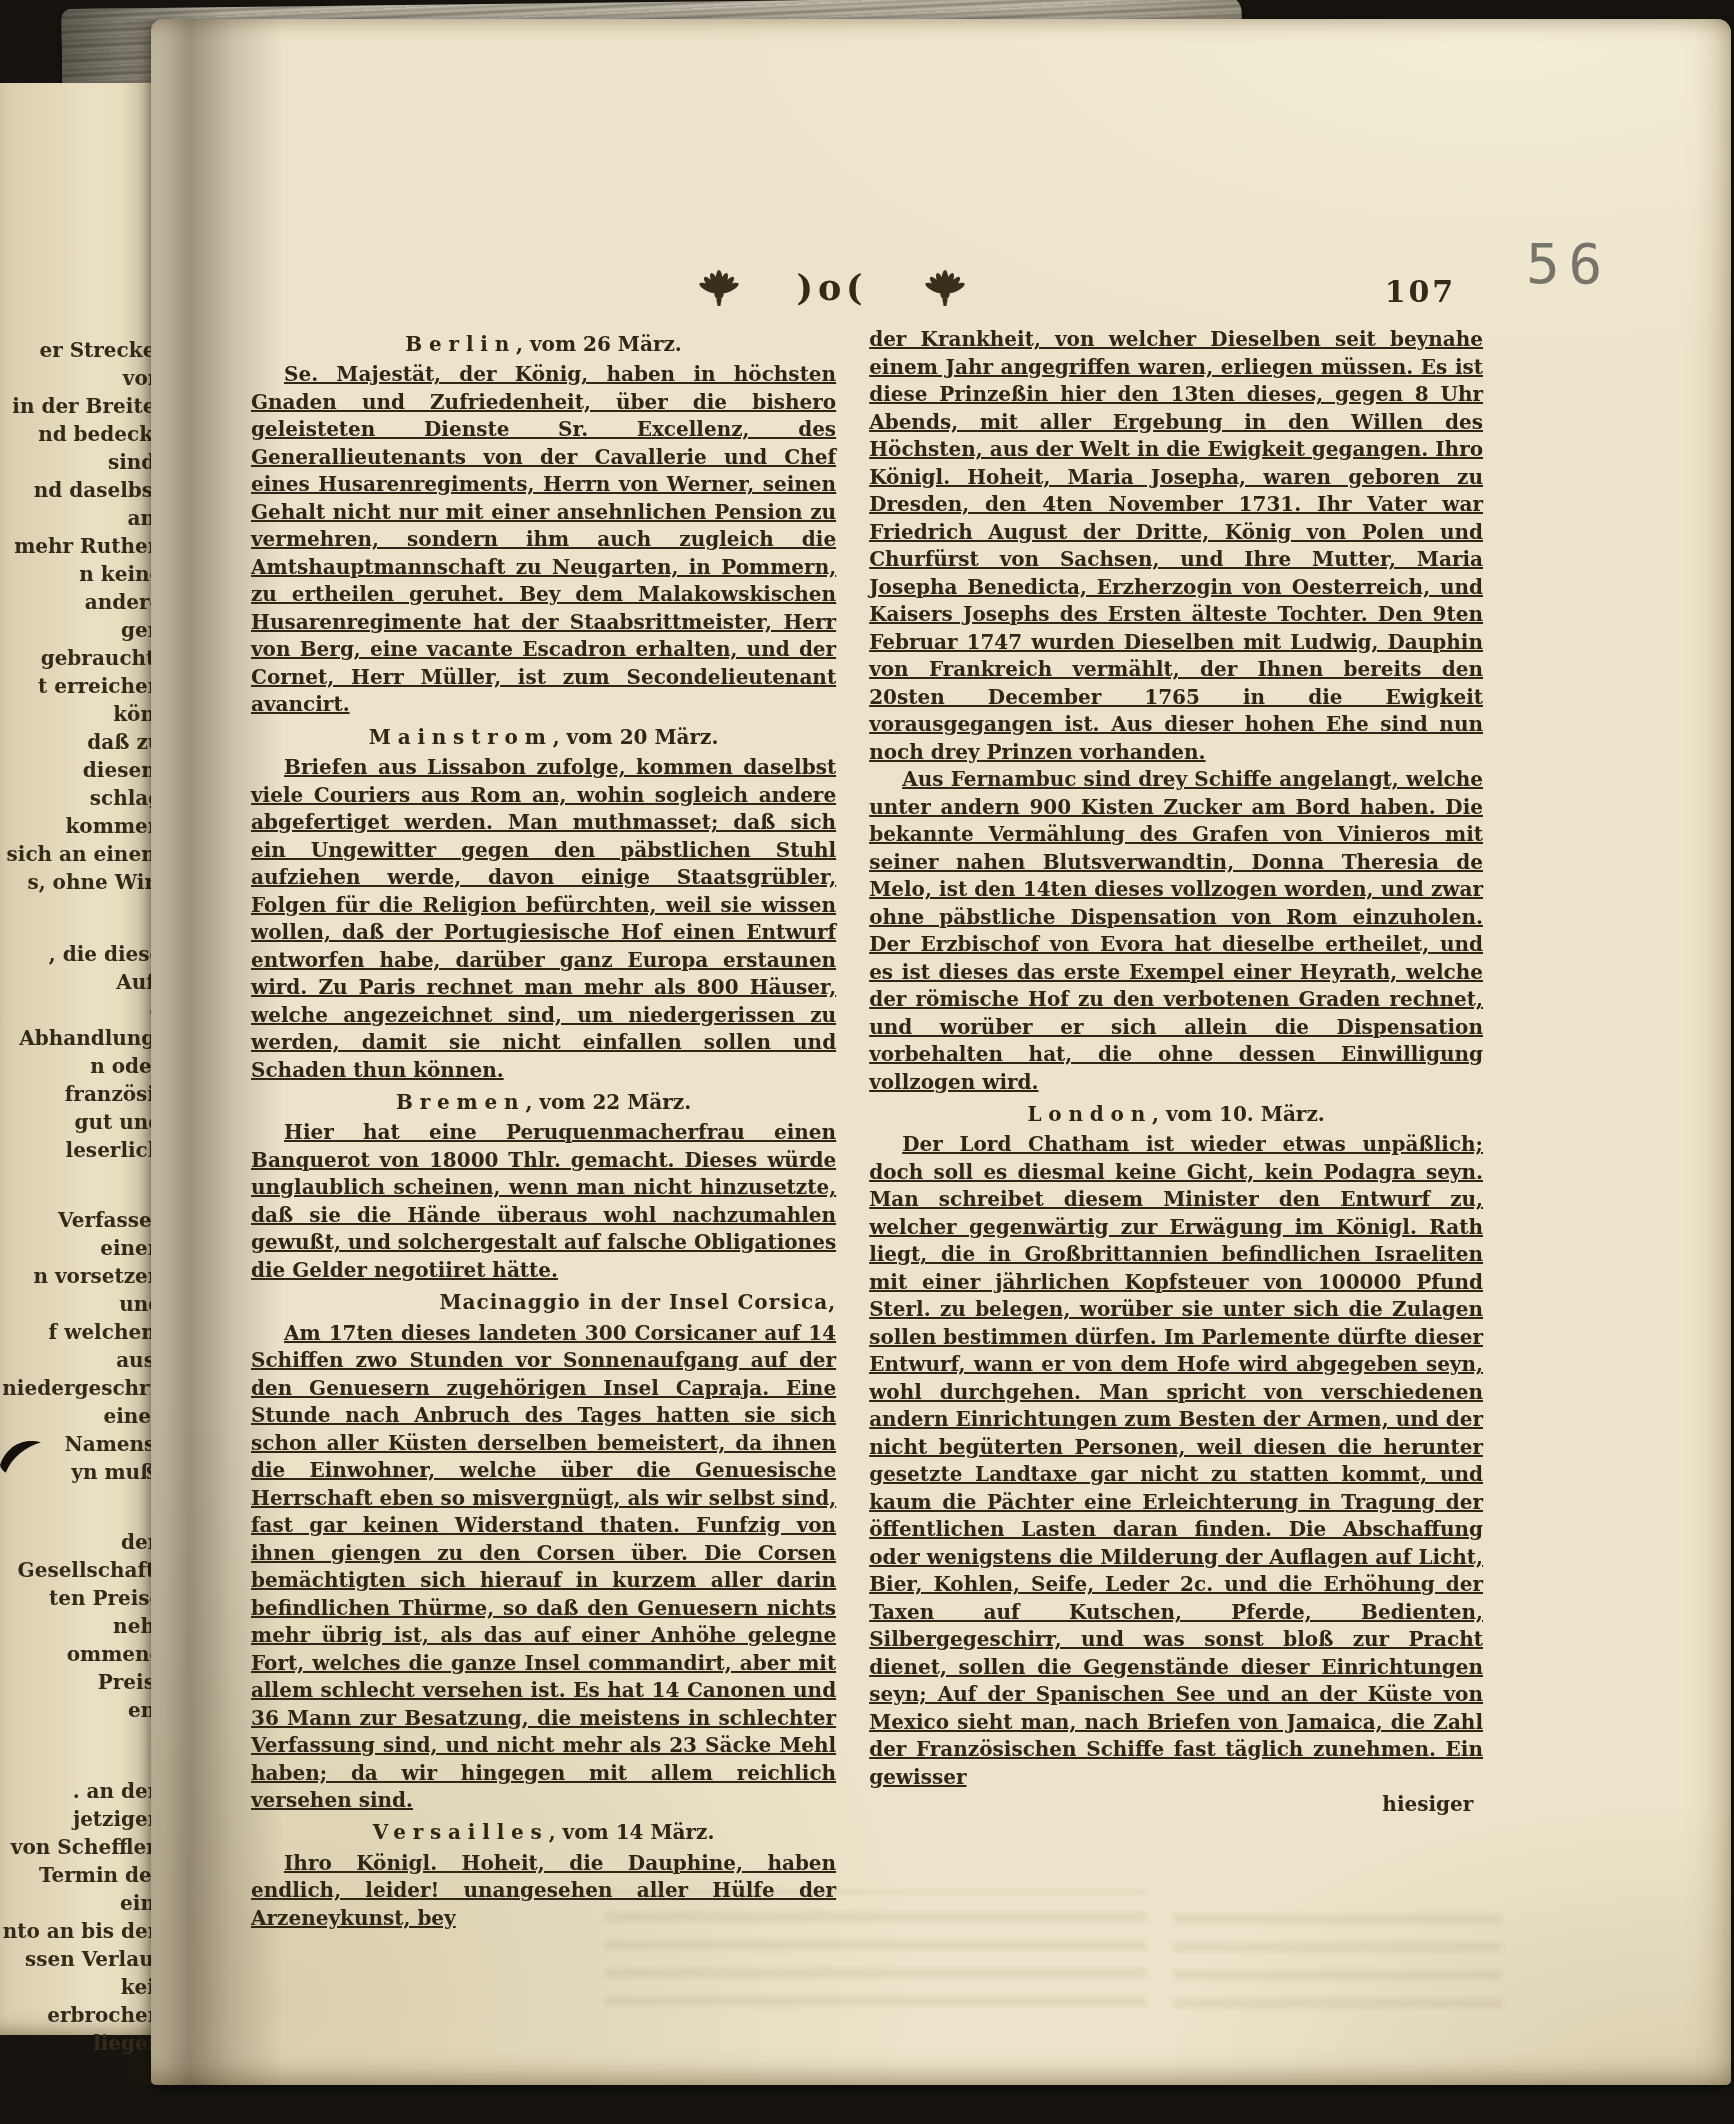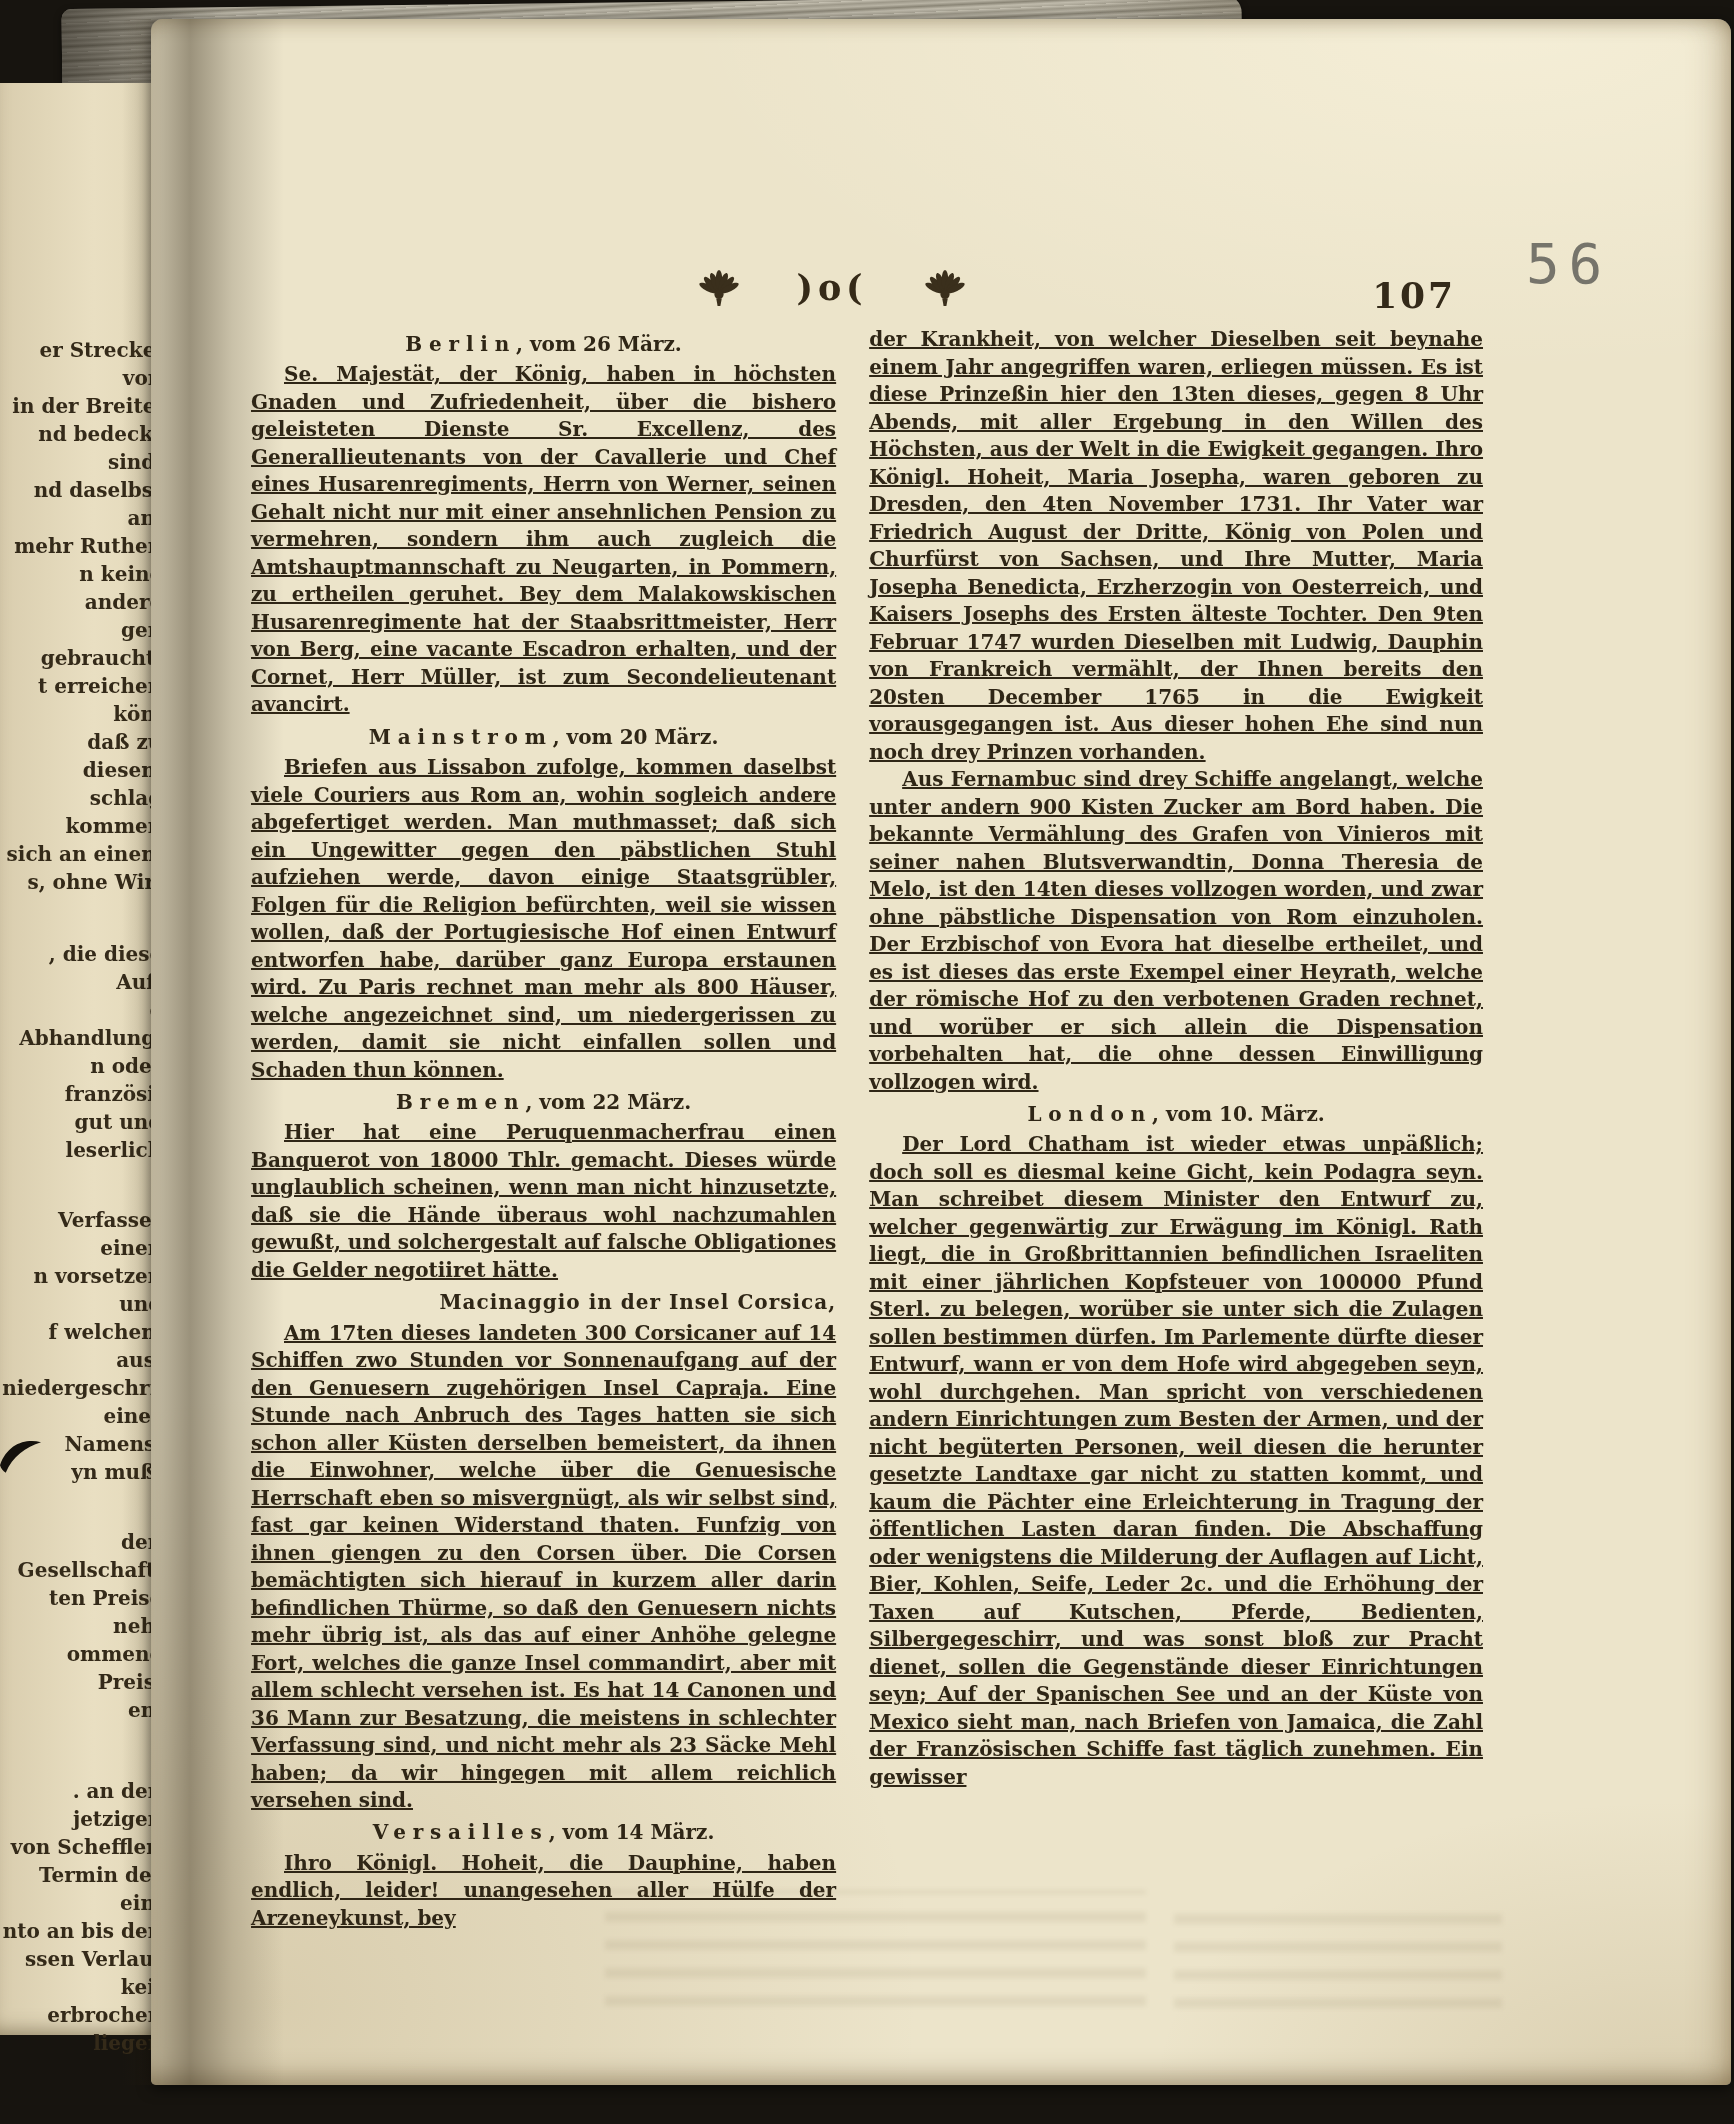--- a/index.html
+++ b/index.html
@@ -60,21 +60,21 @@
   .page-header{position:absolute;left:100px;top:230px;width:1232px;height:89px;}
   .ornament-row{
     position:absolute;left:0;right:0;top:17.4px;
     display:flex;justify-content:center;align-items:center;gap:56px;
     transform:translateX(-35px);
   }
   .shell{width:44px;height:41px;}
   .header-mark{font-size:35px;font-weight:bold;color:#352a18;letter-spacing:4.8px;}
   .print-folio{
     position:absolute;top:25px;right:27px;
-    font-size:36px;letter-spacing:2.9px;color:#342a19;font-weight:bold;
+    font-size:30px;letter-spacing:2.9px;color:#342a19;font-weight:bold;
   }
   .hand-folio{
     position:absolute;left:1375px;top:212px;
     font-family:"DejaVu Sans Mono","Liberation Mono",monospace;
     font-size:56px;color:#62615a;letter-spacing:8.7px;opacity:.85;
   }
 
   
   .columns{
     position:absolute;left:100px;top:307px;width:1232px;
@@ -215,20 +215,21 @@
         <p class="para">Am 17ten dieses landeten 300 Corsicaner auf 14 Schiffen zwo Stunden vor Sonnenaufgang auf der den Genuesern zugehörigen Insel Capraja. Eine Stunde nach Anbruch des Tages hatten sie sich schon aller Küsten derselben bemeistert, da ihnen die Einwohner, welche über die Genuesische Herrschaft eben so misvergnügt, als wir selbst sind, fast gar keinen Widerstand thaten. Funfzig von ihnen giengen zu den Corsen über. Die Corsen bemächtigten sich hierauf in kurzem aller darin befindlichen Thürme, so daß den Genuesern nichts mehr übrig ist, als das auf einer Anhöhe gelegne Fort, welches die ganze Insel commandirt, aber mit allem schlecht versehen ist. Es hat 14 Canonen und 36 Mann zur Besatzung, die meistens in schlechter Verfassung sind, und nicht mehr als 23 Säcke Mehl haben; da wir hingegen mit allem reichlich versehen sind.</p>
         <div class="heading"><span class="city">Versailles</span><span>, vom 14 März.</span></div>
         <p class="para">Ihro Königl. Hoheit, die Dauphine, haben endlich, leider! unangesehen aller Hülfe der Arzeneykunst, bey</p>
       </div>
 
       <div class="column col-right">
         <p class="para noindent">der Krankheit, von welcher Dieselben seit beynahe einem Jahr angegriffen waren, erliegen müssen. Es ist diese Prinzeßin hier den 13ten dieses, gegen 8 Uhr Abends, mit aller Ergebung in den Willen des Höchsten, aus der Welt in die Ewigkeit gegangen. Ihro Königl. Hoheit, Maria Josepha, waren geboren zu Dresden, den 4ten November 1731. Ihr Vater war Friedrich August der Dritte, König von Polen und Churfürst von Sachsen, und Ihre Mutter, Maria Josepha Benedicta, Erzherzogin von Oesterreich, und Kaisers Josephs des Ersten älteste Tochter. Den 9ten Februar 1747 wurden Dieselben mit Ludwig, Dauphin von Frankreich vermählt, der Ihnen bereits den 20sten December 1765 in die Ewigkeit vorausgegangen ist. Aus dieser hohen Ehe sind nun noch drey Prinzen vorhanden.</p>
         <p class="para">Aus Fernambuc sind drey Schiffe angelangt, welche unter andern 900 Kisten Zucker am Bord haben. Die bekannte Vermählung des Grafen von Vinieros mit seiner nahen Blutsverwandtin, Donna Theresia de Melo, ist den 14ten dieses vollzogen worden, und zwar ohne päbstliche Dispensation von Rom einzuholen. Der Erzbischof von Evora hat dieselbe ertheilet, und es ist dieses das erste Exempel einer Heyrath, welche der römische Hof zu den verbotenen Graden rechnet, und worüber er sich allein die Dispensation vorbehalten hat, die ohne dessen Einwilligung vollzogen wird.</p>
         <div class="heading"><span class="city">London</span><span>, vom 10. März.</span></div>
         <p class="para">Der Lord Chatham ist wieder etwas unpäßlich; doch soll es diesmal keine Gicht, kein Podagra seyn. Man schreibet diesem Minister den Entwurf zu, welcher gegenwärtig zur Erwägung im Königl. Rath liegt, die in Großbrittannien befindlichen Israeliten mit einer jährlichen Kopfsteuer von 100000 Pfund Sterl. zu belegen, worüber sie unter sich die Zulagen sollen bestimmen dürfen. Im Parlemente dürfte dieser Entwurf, wann er von dem Hofe wird abgegeben seyn, wohl durchgehen. Man spricht von verschiedenen andern Einrichtungen zum Besten der Armen, und der nicht begüterten Personen, weil diesen die herunter gesetzte Landtaxe gar nicht zu statten kommt, und kaum die Pächter eine Erleichterung in Tragung der öffentlichen Lasten daran finden. Die Abschaffung oder wenigstens die Milderung der Auflagen auf Licht, Bier, Kohlen, Seife, Leder 2c. und die Erhöhung der Taxen auf Kutschen, Pferde, Bedienten, Silbergegeschirr, und was sonst bloß zur Pracht dienet, sollen die Gegenstände dieser Einrichtungen seyn; Auf der Spanischen See und an der Küste von Mexico sieht man, nach Briefen von Jamaica, die Zahl der Französischen Schiffe fast täglich zunehmen. Ein gewisser</p>
+        <div class="catchword">hiesiger</div>
       </div>
 
     </div>
 
     <div class="showthrough st1"></div>
     <div class="showthrough st2"></div>
   </div>
 
   <div class="gutter-shadow"></div>
 

